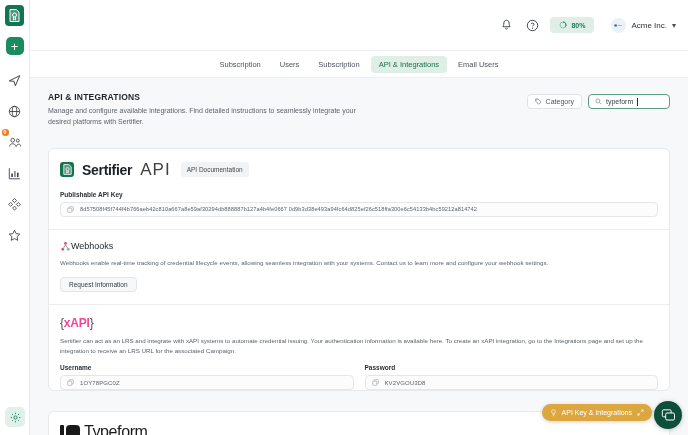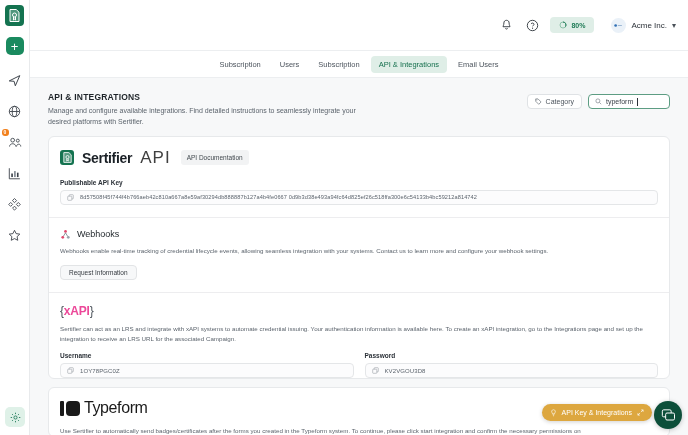--- a/index.html
+++ b/index.html
@@ -112,21 +112,21 @@
   .search-box {
     display: flex; align-items: center; gap: 4px;
     height: 15px; width: 82px; padding: 0 6px;
     border: 1px solid #5d9d83; border-radius: 4px;
     background: #fff; font-size: 7px; color: #3b4149;
   }
   .caret { width: 1px; height: 8px; background: #2b3138; display:inline-block; }
 
   .card {
     background: #fff; border: 1px solid #e7e9eb;
-    border-radius: 6px; margin-top: 8px;
+    border-radius: 6px; margin-top: 20px;
     padding: 11px 11px 0 11px;
   }
 
   .sertifier-row { display: flex; align-items: center; gap: 8px; }
   .s-logo-tile {
     width: 14px; height: 15px; border-radius: 3px; background: #147350;
     display: flex; align-items: center; justify-content: center;
   }
   .s-word { font-size: 14px; font-weight: bold; color: #1a2026; letter-spacing: -.3px; }
   .s-api { font-size: 17px; color: #404040; letter-spacing: 1px; font-weight: 300; }
@@ -145,21 +145,21 @@
     padding: 0 6px; overflow: hidden;
   }
   .copy-field .val {
     font-size: 5.6px; color: #5c646d;
     white-space: nowrap; overflow: hidden; text-overflow: clip;
     letter-spacing: .1px;
   }
 
   .divider { height: 1px; background: #ededef; margin: 12px -11px 0 -11px; }
 
-  .sec-title-row { display: flex; align-items: center; gap: 6px; margin-top: 11px; }
+  .sec-title-row { display: flex; align-items: center; margin-top: 11px; }
   .sec-title { font-size: 9px; color: #1e2429; }
   .sec-body { font-size: 6.2px; color: #5c646d; line-height: 1.6; margin-top: 6px; }
 
   .ghost-btn {
     margin-top: 9px; display: inline-flex; align-items: center;
     height: 15px; padding: 0 8px;
     border: 1px solid #e2e4e6; border-radius: 4px;
     background: #f7f8f9; font-size: 6.5px; color: #34393f;
   }
 

